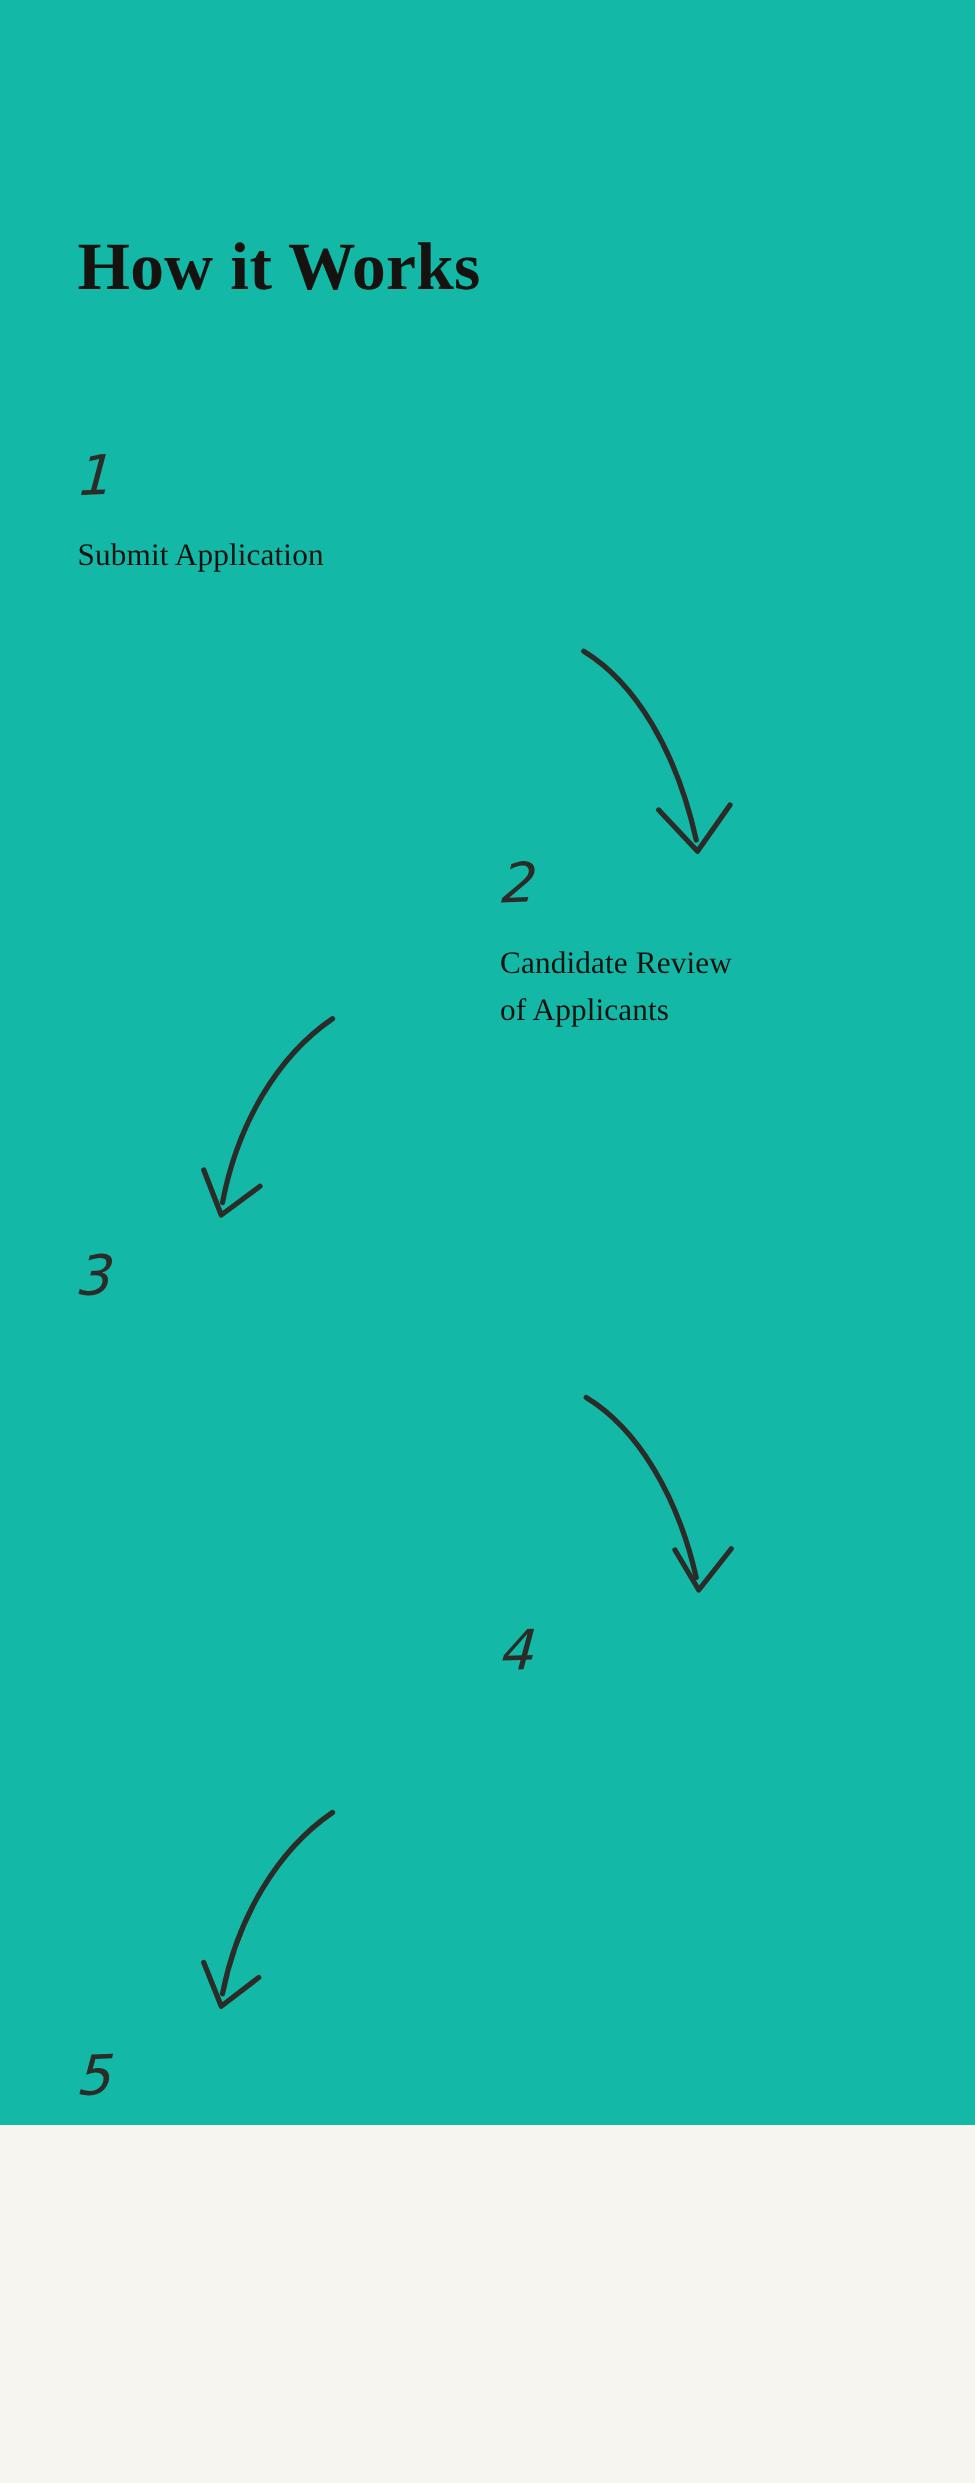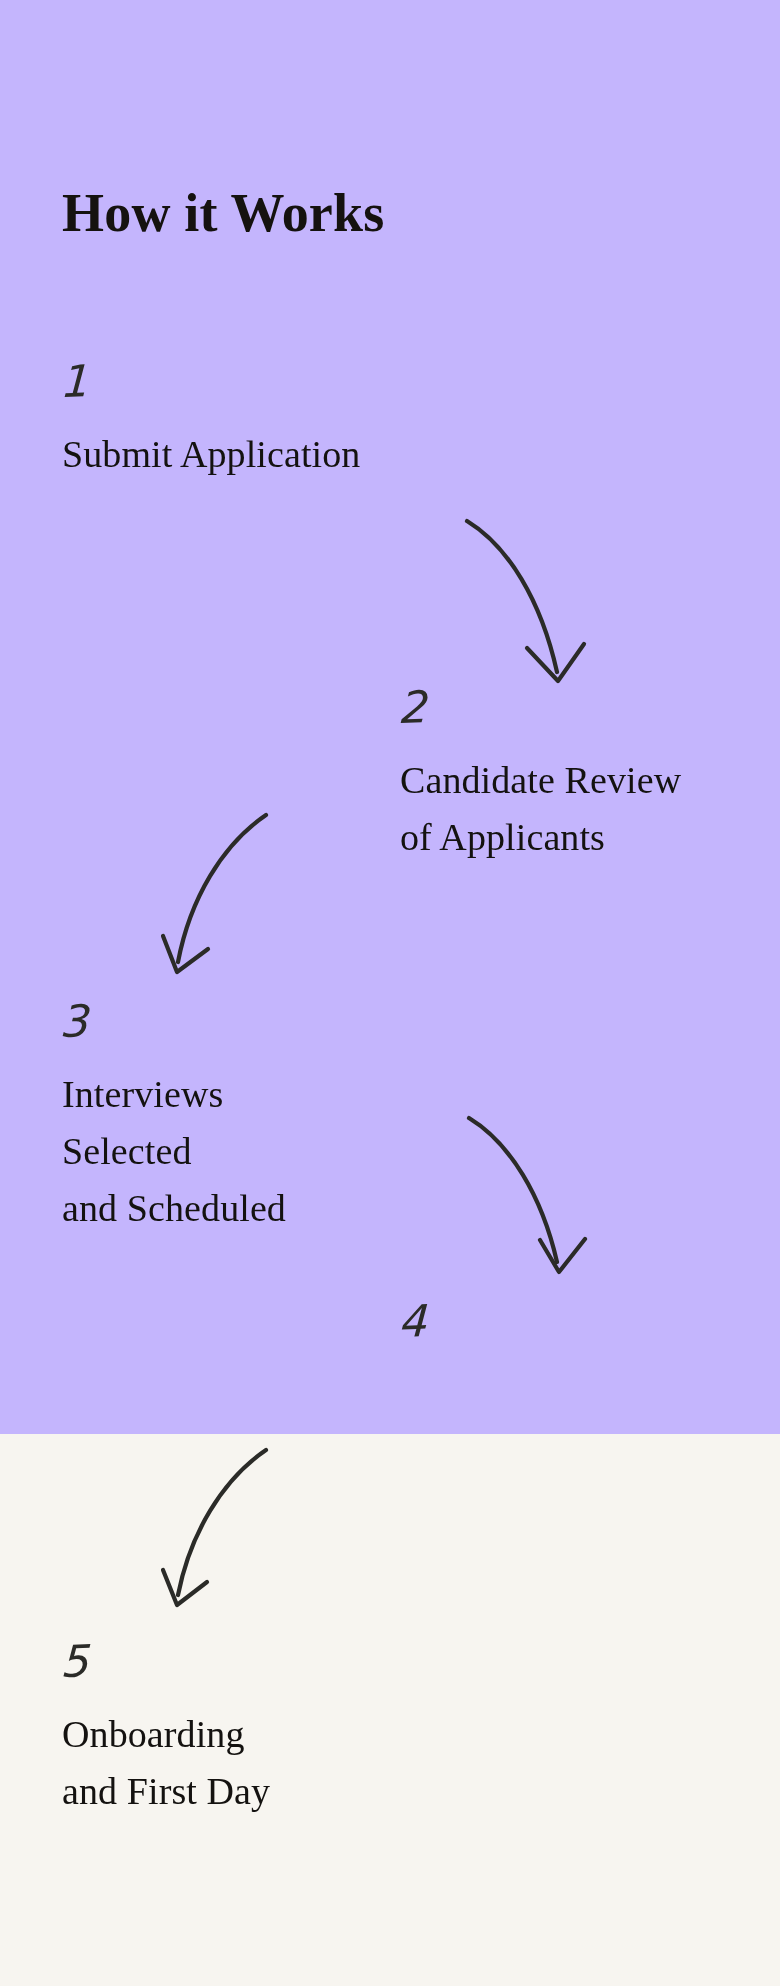--- a/index.html
+++ b/index.html
@@ -11,22 +11,22 @@
     width: 780px;
     height: 1986px;
     background: #F7F5F0;
     font-family: "Liberation Serif", "DejaVu Serif", serif;
     color: #1A1A1A;
     overflow: hidden;
   }
   #canvas {
     position: relative;
     width: 780px;
-    height: 1434px;
-    background: #c4b5fd;
+    height: 1700px;
+    background: #14b8a6;
   }
 
   
   .page-title {
     position: absolute;
     left: 62px;
     top: 186px;
     font-family: "Liberation Serif", "DejaVu Serif", serif;
     font-size: 54px;
     font-weight: 700;
@@ -48,21 +48,21 @@
     color: #2B2B28;
     line-height: 1;
     letter-spacing: 0.5px;
     transform: skewX(-6deg) rotate(-2deg);
     transform-origin: left bottom;
     display: inline-block;
   }
   .step-label {
     margin-top: 22px;
     font-family: "Liberation Serif", "DejaVu Serif", serif;
-    font-size: 38px;
+    font-size: 25px;
     font-weight: 400;
     line-height: 1.50;
     color: #141210;
     white-space: pre-line;
     letter-spacing: 0.1px;
   }
 
   .step-1 { left: 62px; top: 360px; }
   .step-2 { left: 400px; top: 686px; }
   .step-3 { left: 62px; top: 1000px; }
@@ -129,28 +129,23 @@
   </div>
 
   <div class="step step-2">
     <div class="step-number">2</div>
     <div class="step-label">Candidate Review
 of Applicants</div>
   </div>
 
   <div class="step step-3">
     <div class="step-number">3</div>
-    <div class="step-label">Interviews
-Selected
-and Scheduled</div>
   </div>
 
   <div class="step step-4">
     <div class="step-number">4</div>
   </div>
 
   <div class="step step-5">
     <div class="step-number">5</div>
-    <div class="step-label">Onboarding
-and First Day</div>
   </div>
 
 </div>
 
 </body></html>

